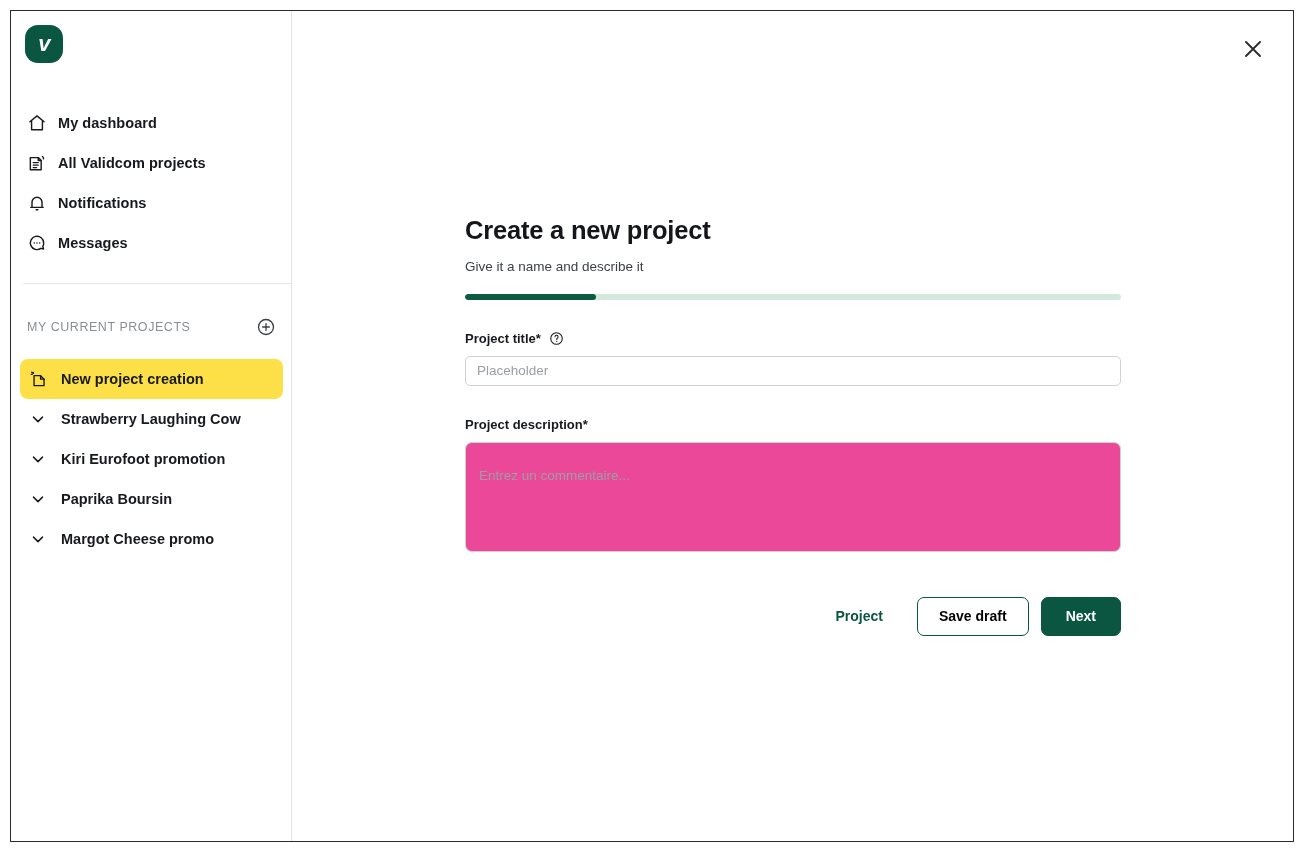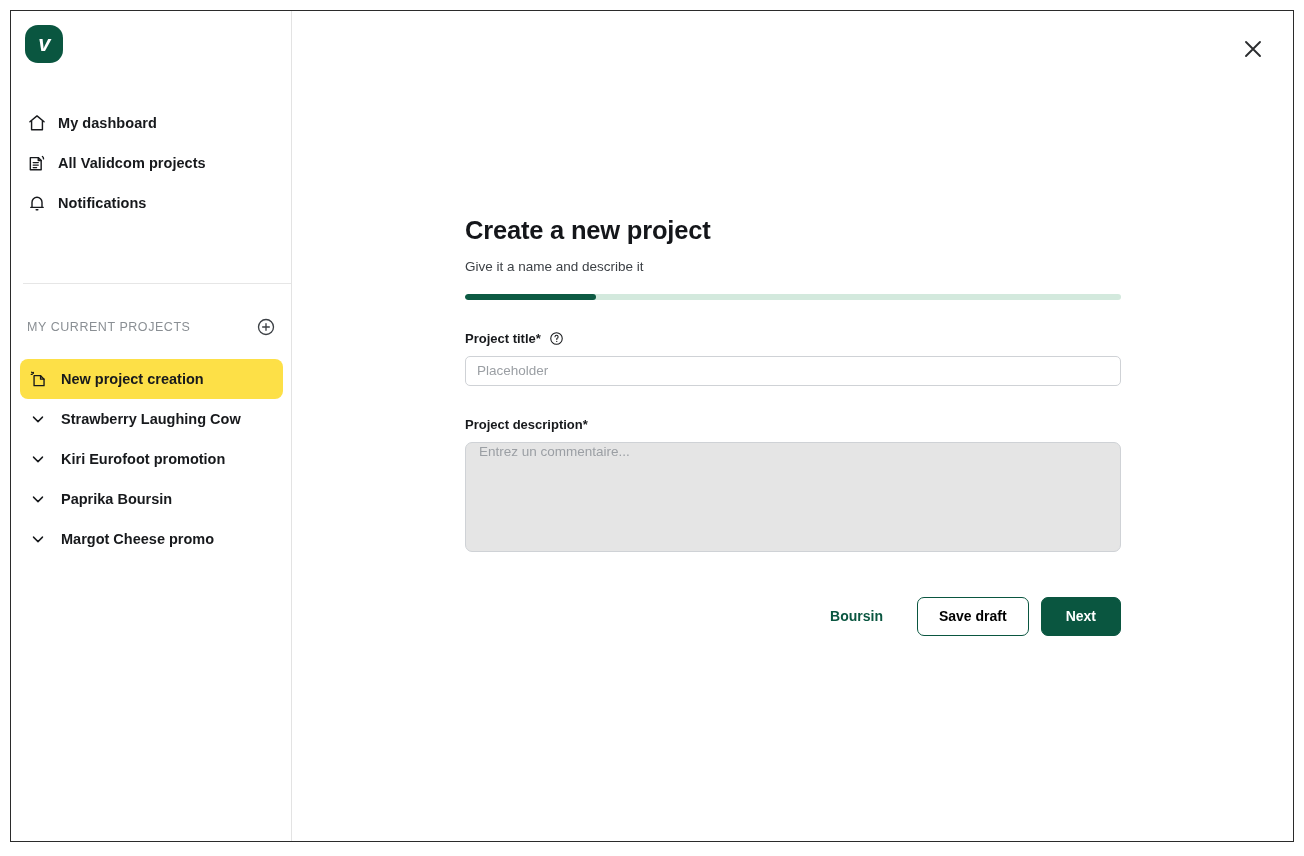--- a/index.html
+++ b/index.html
@@ -206,25 +206,25 @@
     background: #fff;
     outline: none;
   }
   #project-title-input::placeholder { color: #9b9fa4; }
 
   #project-description-input {
     width: 656px;
     height: 110px;
     border: 1px solid #cfd2d6;
     border-radius: 7px;
-    padding: 0 13px;
+    padding: 24px 13px;
     font-size: 13.5px;
     font-family: "Liberation Sans", sans-serif;
     color: #17191c;
-    background: #e5e5e5;
+    background: #ec4899;
     outline: none;
     resize: none;
     line-height: 1.4;
   }
   #project-description-input::placeholder { color: #9b9fa4; }
 
   #button-row {
     margin-top: 41px;
     display: flex;
     align-items: center;
@@ -305,20 +305,31 @@
         <span class="nav-icon">
           <svg width="20" height="20" viewBox="0 0 24 24" fill="none" stroke="#17191c" stroke-width="1.7" stroke-linecap="round" stroke-linejoin="round">
             <path d="M6 17V11a6 6 0 0 1 12 0v6"></path>
               <path d="M4.5 17.2h15"></path>
               <path d="M11 20h2"></path>
           </svg>
         </span>
         <span class="nav-label">Notifications</span>
       </div>
 
+      <div class="nav-item">
+        <span class="nav-icon">
+          <svg width="20" height="20" viewBox="0 0 24 24" fill="none" stroke="#17191c" stroke-width="1.7" stroke-linecap="round" stroke-linejoin="round">
+            <path d="M20 12a8 8 0 1 0-3.3 6.4l3.1.8-.8-3A7.9 7.9 0 0 0 20 12z"></path>
+            <circle cx="8.8" cy="12" r=".9" fill="#17191c" stroke="none"></circle>
+            <circle cx="12" cy="12" r=".9" fill="#17191c" stroke="none"></circle>
+            <circle cx="15.2" cy="12" r=".9" fill="#17191c" stroke="none"></circle>
+          </svg>
+        </span>
+        <span class="nav-label">Messages</span>
+      </div>
 
     </nav>
 
     <div id="sidebar-divider"></div>
 
     <div id="projects-header">
       <span id="projects-header-label">MY CURRENT PROJECTS</span>
       <span id="add-project-button">
         <svg width="20" height="20" viewBox="0 0 24 24" fill="none" stroke="#3c4045" stroke-width="1.6" stroke-linecap="round">
           <circle cx="12" cy="12" r="9"></circle>
@@ -412,20 +423,20 @@
       </div>
 
       <div class="field-block">
         <div class="field-label-row">
           <span class="field-label">Project description*</span>
         </div>
         <textarea id="project-description-input" placeholder="Entrez un commentaire..." style=""></textarea>
       </div>
 
       <div id="button-row">
-        <button id="cancel-button">Boursin</button>
+        <button id="cancel-button">Project</button>
         <button id="save-draft-button">Save draft</button>
         <button id="next-button">Next</button>
       </div>
 
     </section>
   </main>
 </div>
 
 </body></html>

